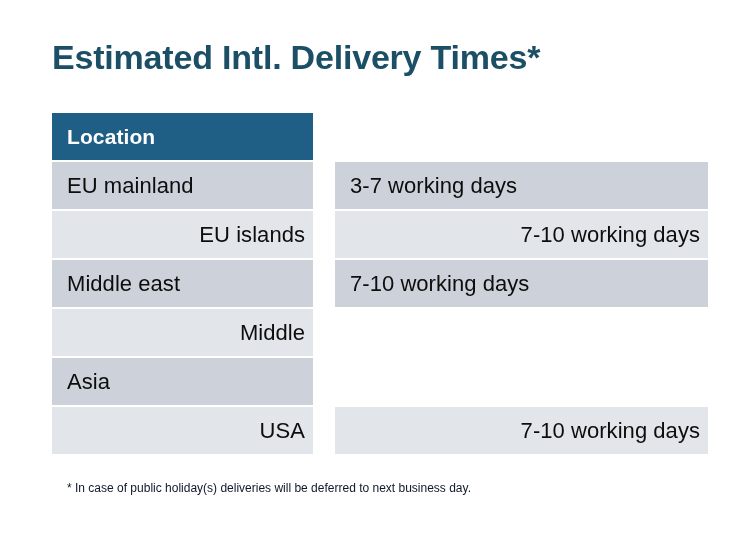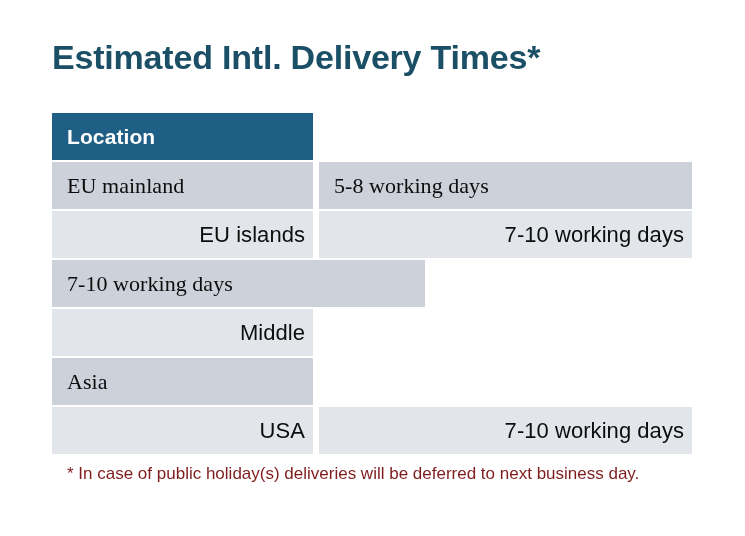--- a/index.html
+++ b/index.html
@@ -37,21 +37,21 @@
   
   .table {
     position: absolute;
     left: 52px;
     top: 113px;
     width: 640px;
   }
   .row {
     display: flex;
     width: 100%;
-    column-gap: 6px;
+    column-gap: 22px;
   }
   .row + .row {
     margin-top: 2px;
   }
   .cell {
     box-sizing: border-box;
     display: flex;
     align-items: center;
     padding-left: 15px;
     padding-right: 8px;
@@ -69,38 +69,38 @@
     font-weight: 700;
     color: #ffffff;
     letter-spacing: 0.1px;
     white-space: nowrap;
   }
 
   
   .body-row .cell {
     height: 47px;
   }
-  .body-row.alt-dark .cell { background: #ccd1da; font-family: Liberation Serif, serif; }
+  .body-row.alt-dark .cell { background: #ccd1da; }
   .body-row.alt-light .cell { background: #e2e6ea; justify-content: flex-end; }
   .body-row .cell-text {
     font-size: 22px;
     font-weight: 400;
     color: #0d0d0d;
     letter-spacing: 0.05px;
     white-space: nowrap;
   }
 
   
   .footnote {
     position: absolute;
     left: 67px;
-    top: 464px;
-    font-size: 17px;
+    top: 478px;
+    font-size: 12px;
     font-weight: 400;
-    color: #7f1d1d;
+    color: #0f172a;
     line-height: 20px;
     white-space: nowrap;
   }
 </style>
 </head>
 <body>
 
 <div class="page">
 
   <div class="title">Estimated Intl. Delivery Times*</div>
@@ -111,34 +111,37 @@
       <div class="cell col-location">
         <span class="cell-text">Location</span>
       </div>
     </div>
 
     <div class="row body-row alt-dark">
       <div class="cell col-location">
         <span class="cell-text">EU mainland</span>
       </div>
       <div class="cell col-delivery">
-        <span class="cell-text">5-8 working days</span>
+        <span class="cell-text">3-7 working days</span>
       </div>
     </div>
 
     <div class="row body-row alt-light">
       <div class="cell col-location">
         <span class="cell-text">EU islands</span>
       </div>
       <div class="cell col-delivery">
         <span class="cell-text">7-10 working days</span>
       </div>
     </div>
 
     <div class="row body-row alt-dark">
+      <div class="cell col-location">
+        <span class="cell-text">Middle east</span>
+      </div>
       <div class="cell col-delivery">
         <span class="cell-text">7-10 working days</span>
       </div>
     </div>
 
     <div class="row body-row alt-light">
       <div class="cell col-location">
         <span class="cell-text">Middle</span>
       </div>
     </div>

